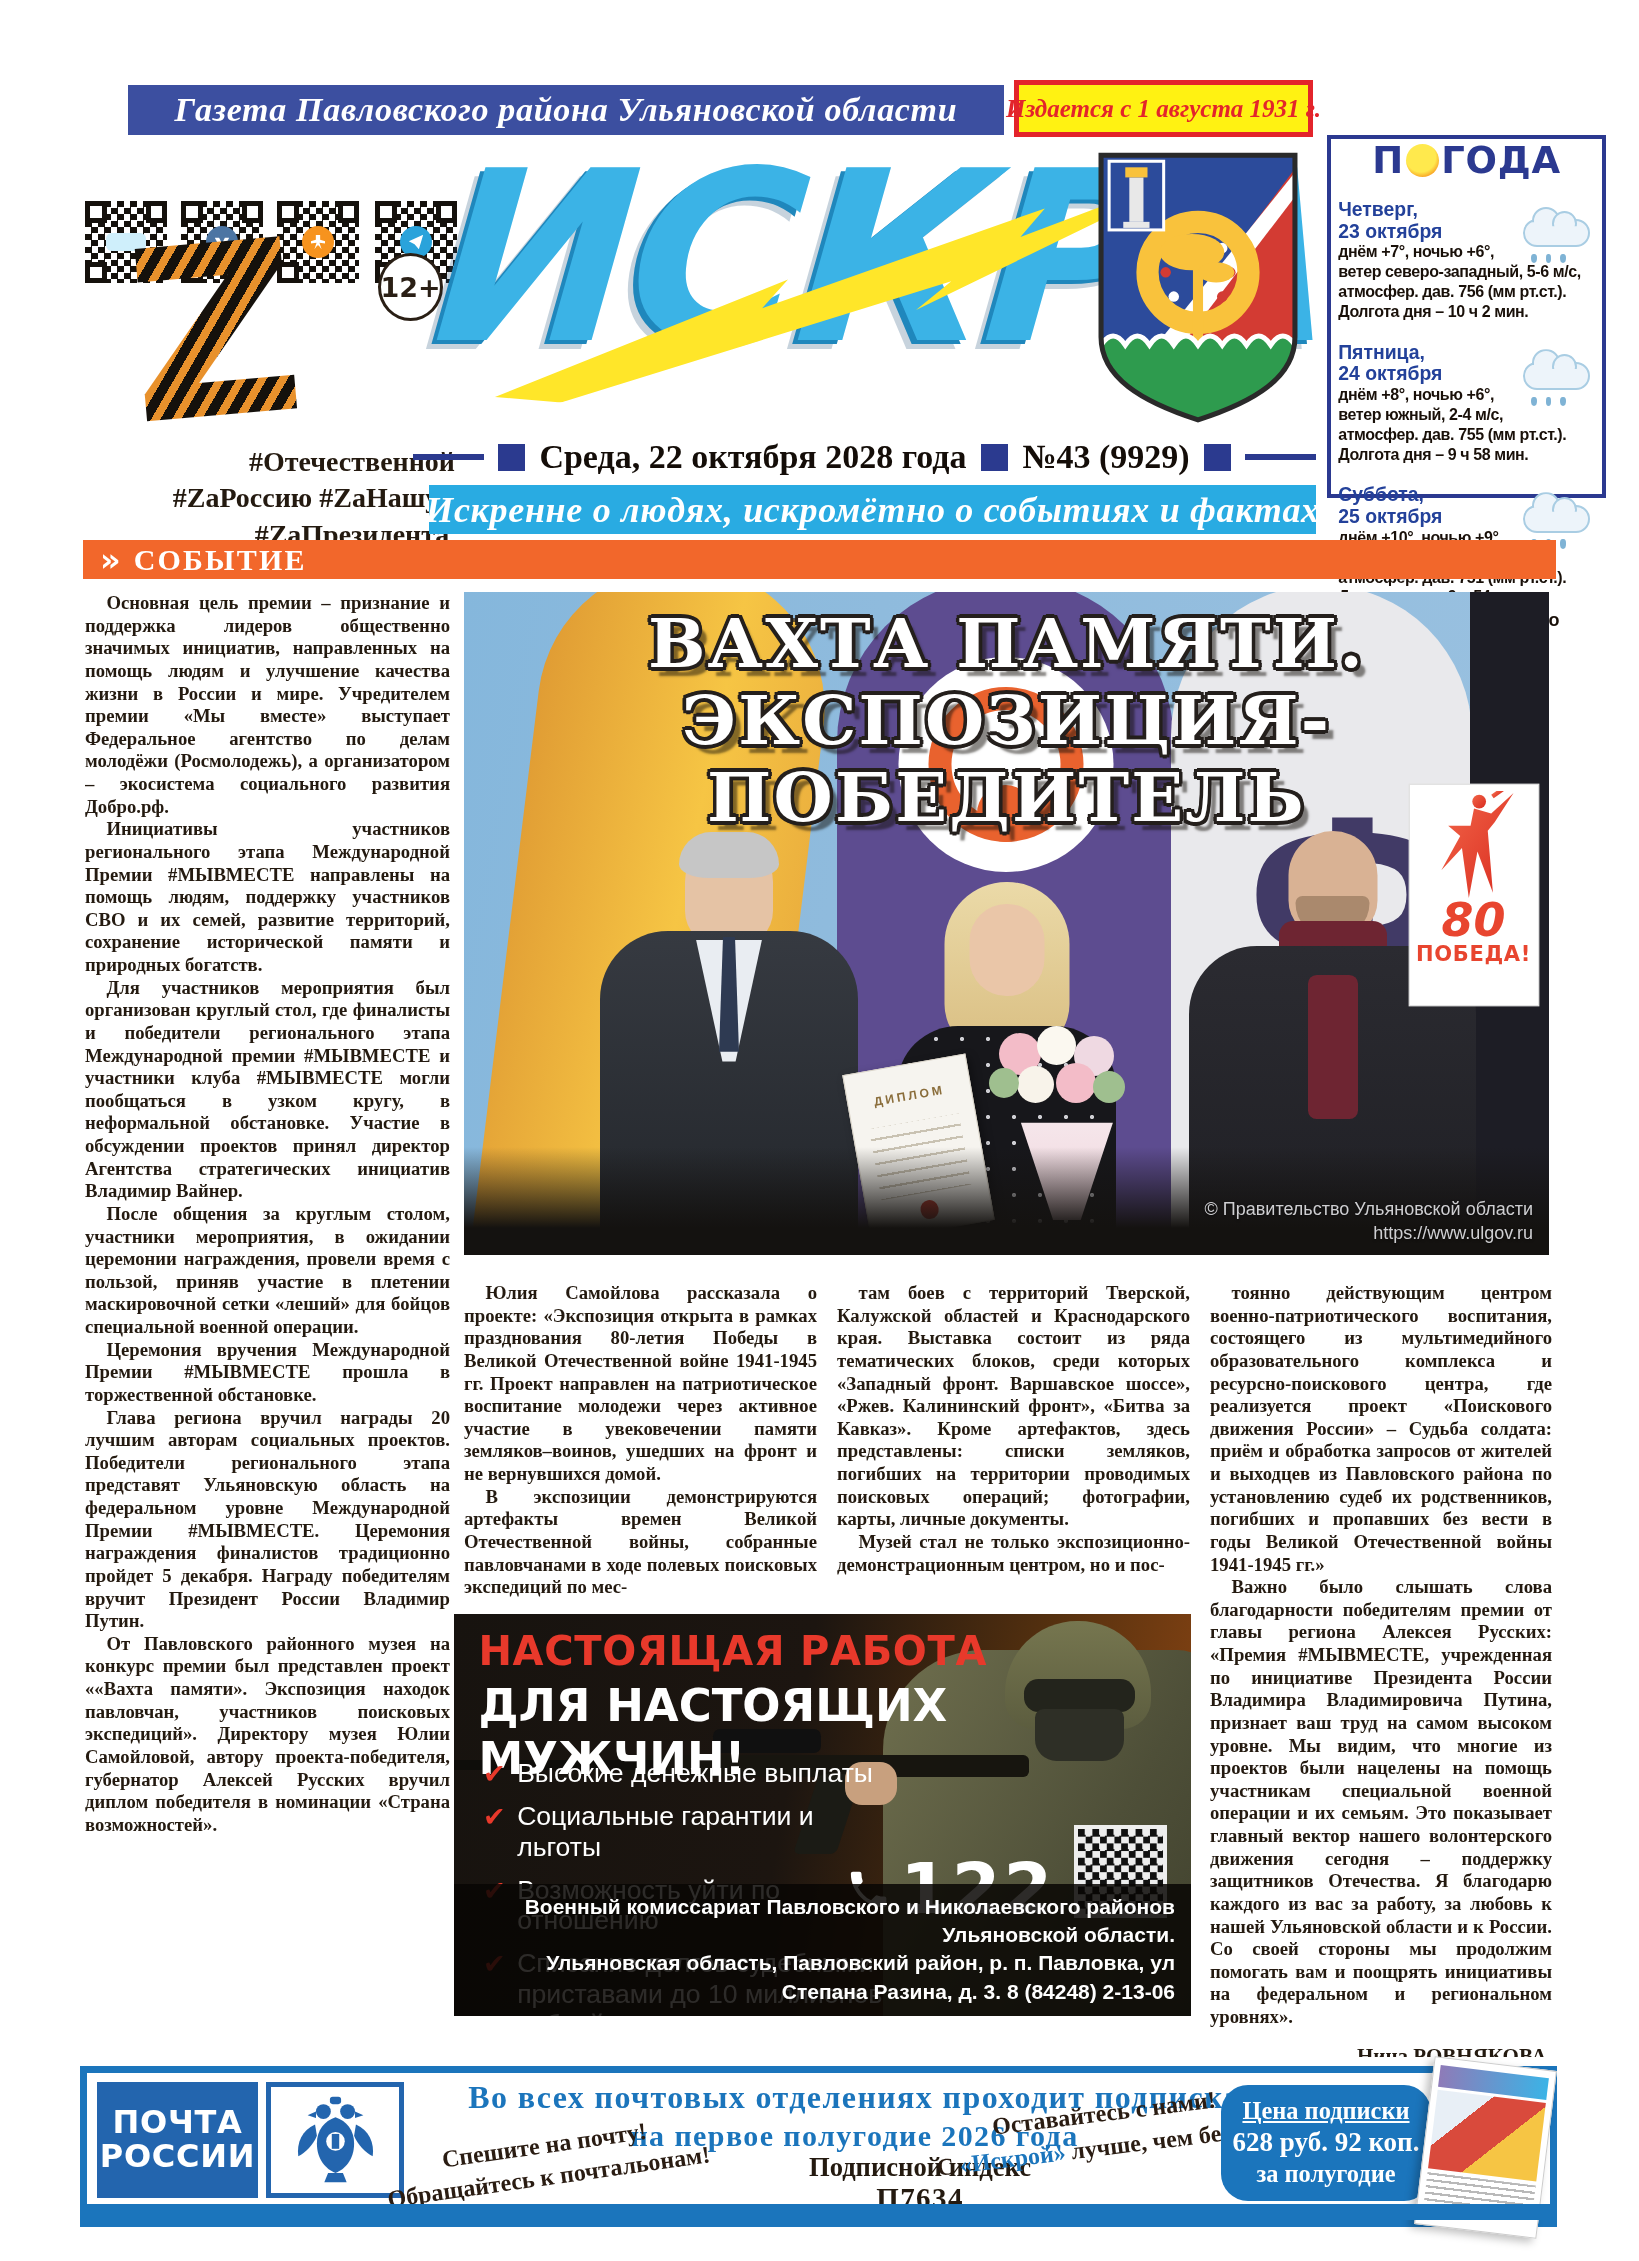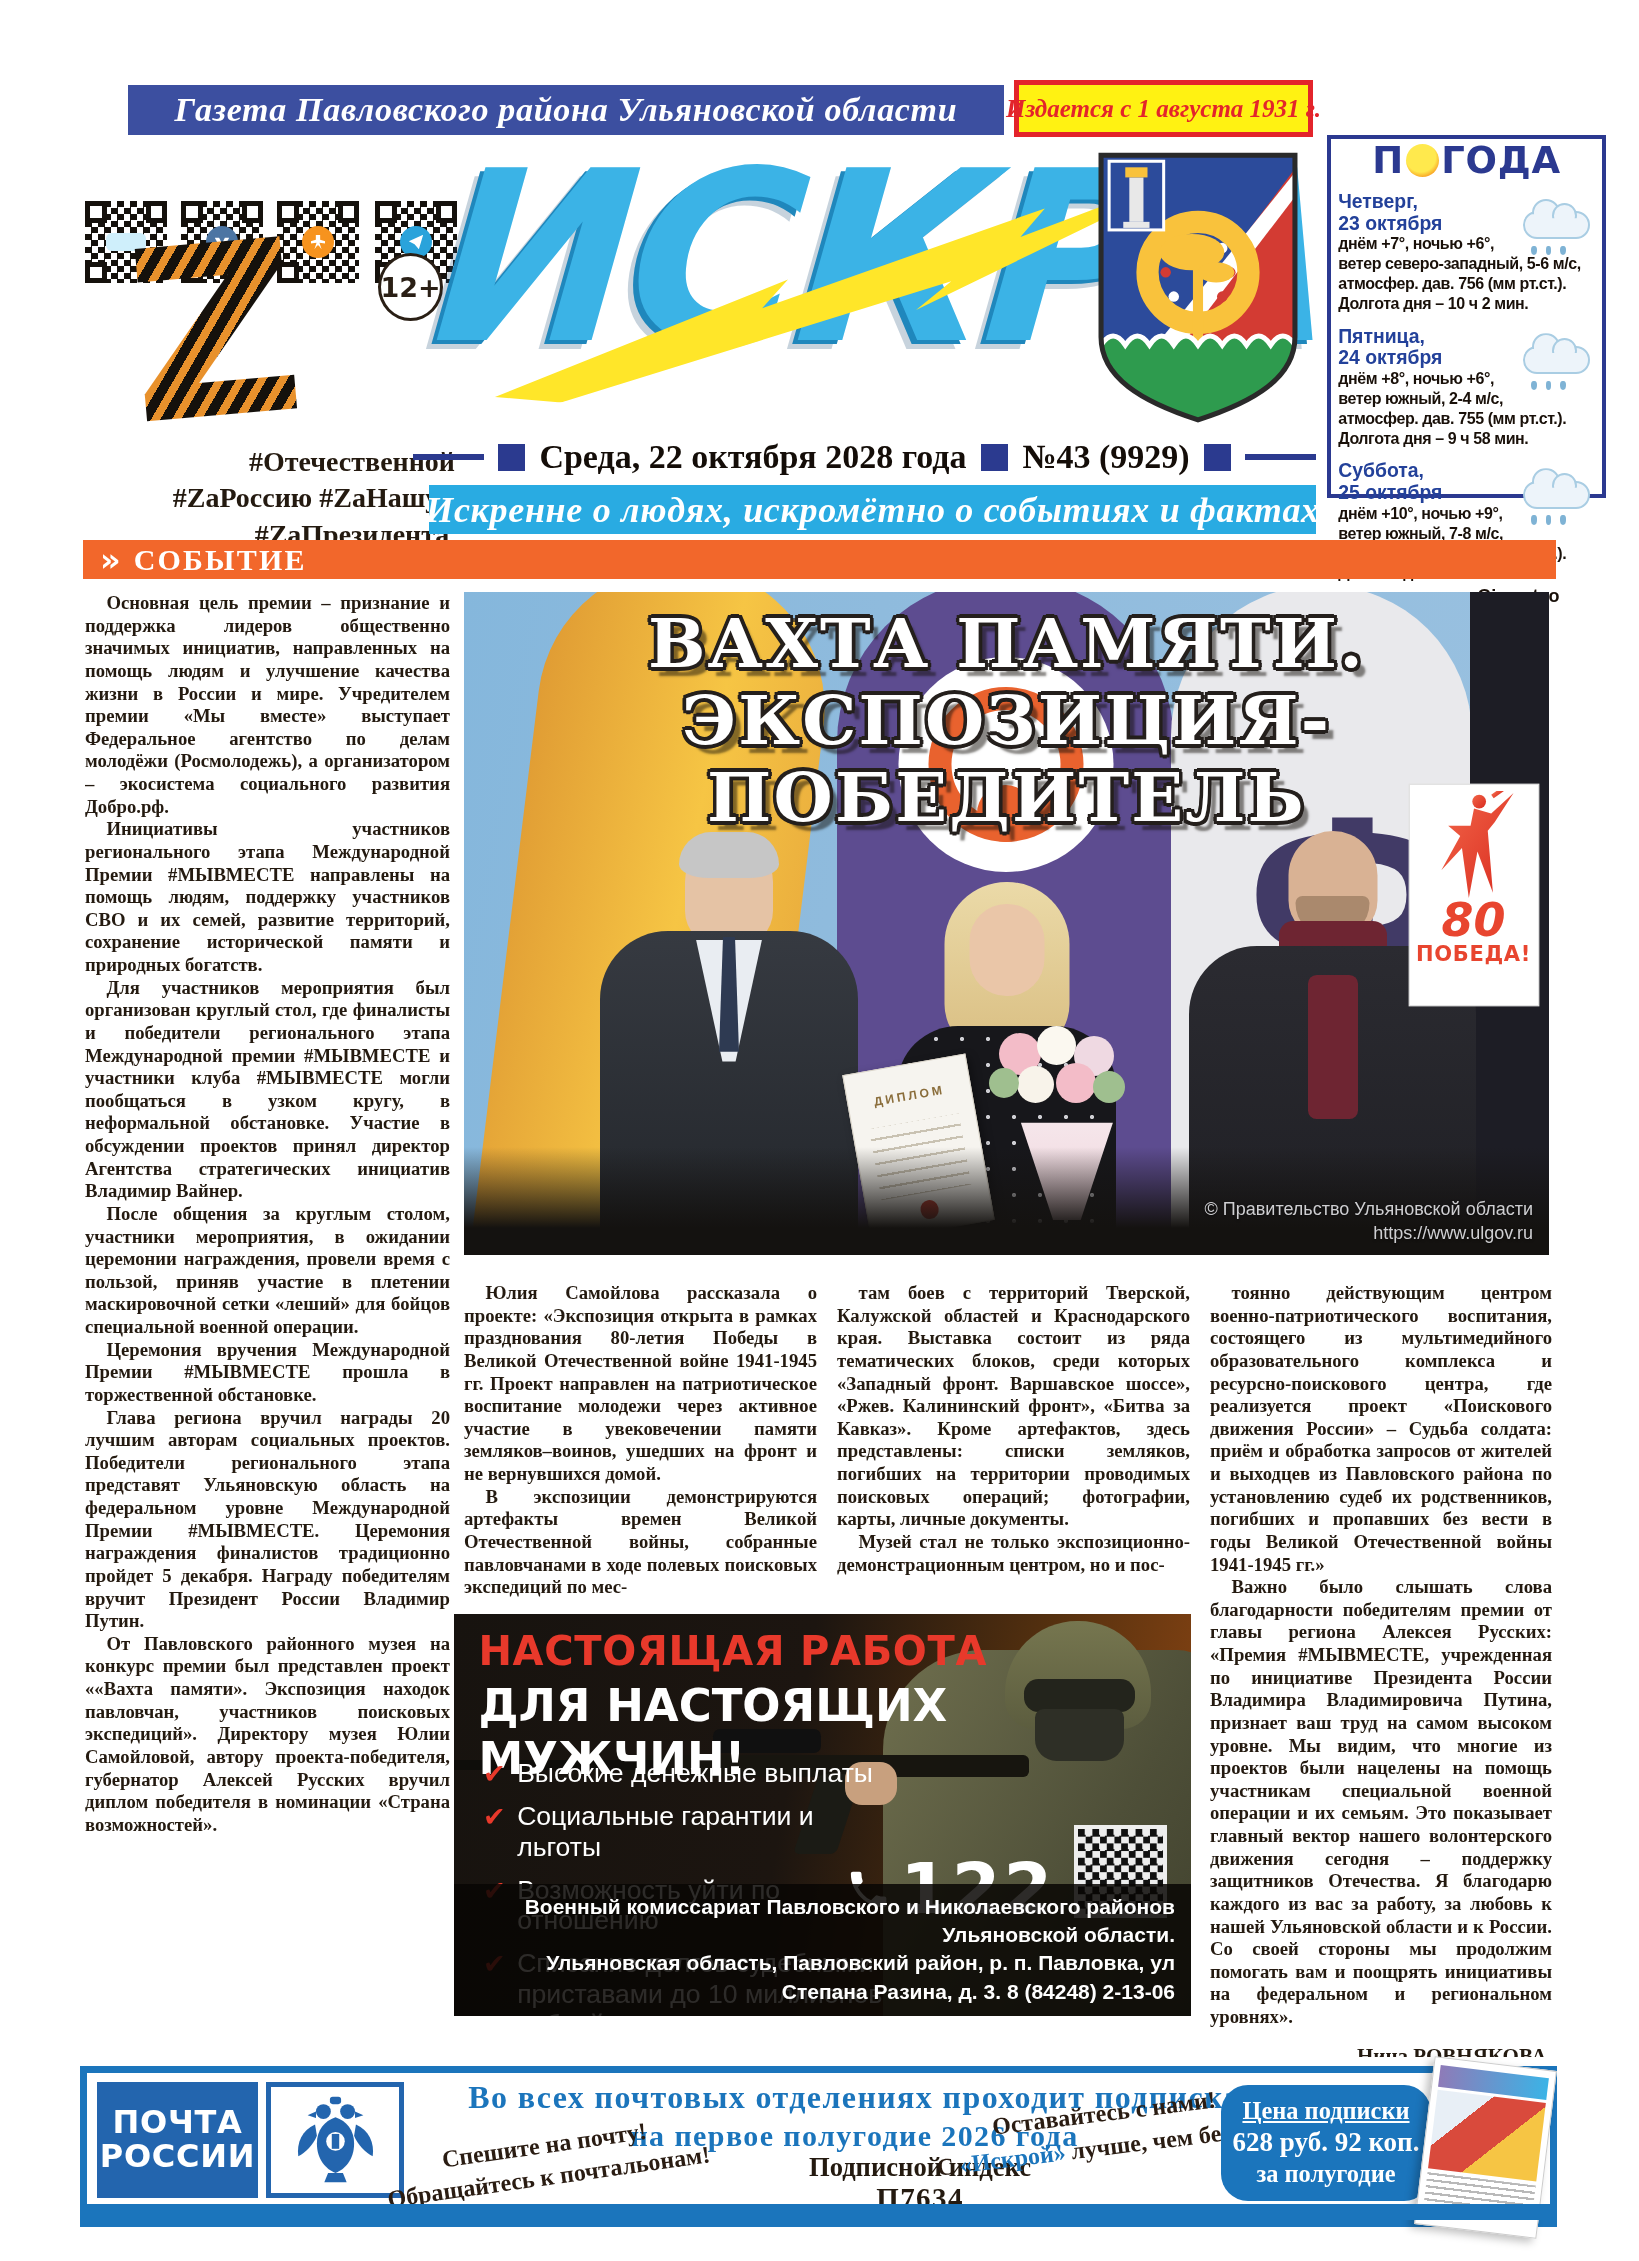--- a/index.html
+++ b/index.html
@@ -17,21 +17,21 @@
 
   
   .weather{position:absolute;left:1327px;top:135px;width:279px;height:363px;border:4.3px solid #2B3990;
            box-sizing:border-box;background:#fff;padding:2.9px 7.2px 0 7.2px;}
   .weather-title{display:flex;align-items:center;justify-content:center;font-family:"DejaVu Sans","Liberation Sans",sans-serif;
                  font-weight:900;font-size:37px;color:#2B3990;letter-spacing:0.7px;line-height:1;}
   .sun{position:relative;width:33px;height:33px;margin:0 2.2px;border-radius:50%;
        background:radial-gradient(circle at 45% 40%,#FFE94D 55%,#F7941D 80%);}
   .sun::before{content:"";position:absolute;inset:-6.5px;border-radius:50%;z-index:-1;
        background:repeating-conic-gradient(#F7941D 0 7deg,transparent 7deg 45deg);}
-  .wday{position:relative;margin-top:12px;}
+  .wday{position:relative;margin-top:20px;}
   .wname,.wdate{font-family:"Liberation Sans",sans-serif;font-weight:bold;font-size:19.4px;color:#23419A;line-height:1.12;}
   .wline{font-family:"Liberation Sans",sans-serif;font-weight:bold;font-size:16px;color:#191009;
          line-height:1.24;letter-spacing:-0.4px;white-space:nowrap;}
   .wicon{position:absolute;right:1.4px;top:1.4px;width:75px;height:60px;}
   .cloud{position:absolute;left:4.3px;top:18.7px;width:63px;height:24.4px;background:#EDF4FA;border:2.9px solid #A9CDE3;border-radius:14.4px;}
   .cloud::before{content:"";position:absolute;left:7.2px;top:-14.4px;width:24.4px;height:24.4px;background:#EDF4FA;
                  border:2.9px solid #A9CDE3;border-radius:50%;clip-path:inset(0 0 45% 0);}
   .cloud::after{content:"";position:absolute;left:27px;top:-10px;width:21.5px;height:21.5px;background:#EDF4FA;
                 border:2.9px solid #A9CDE3;border-radius:50%;clip-path:inset(0 0 40% 0);}
   .drops{position:absolute;left:13px;bottom:-2.9px;display:flex;gap:8.6px;}

